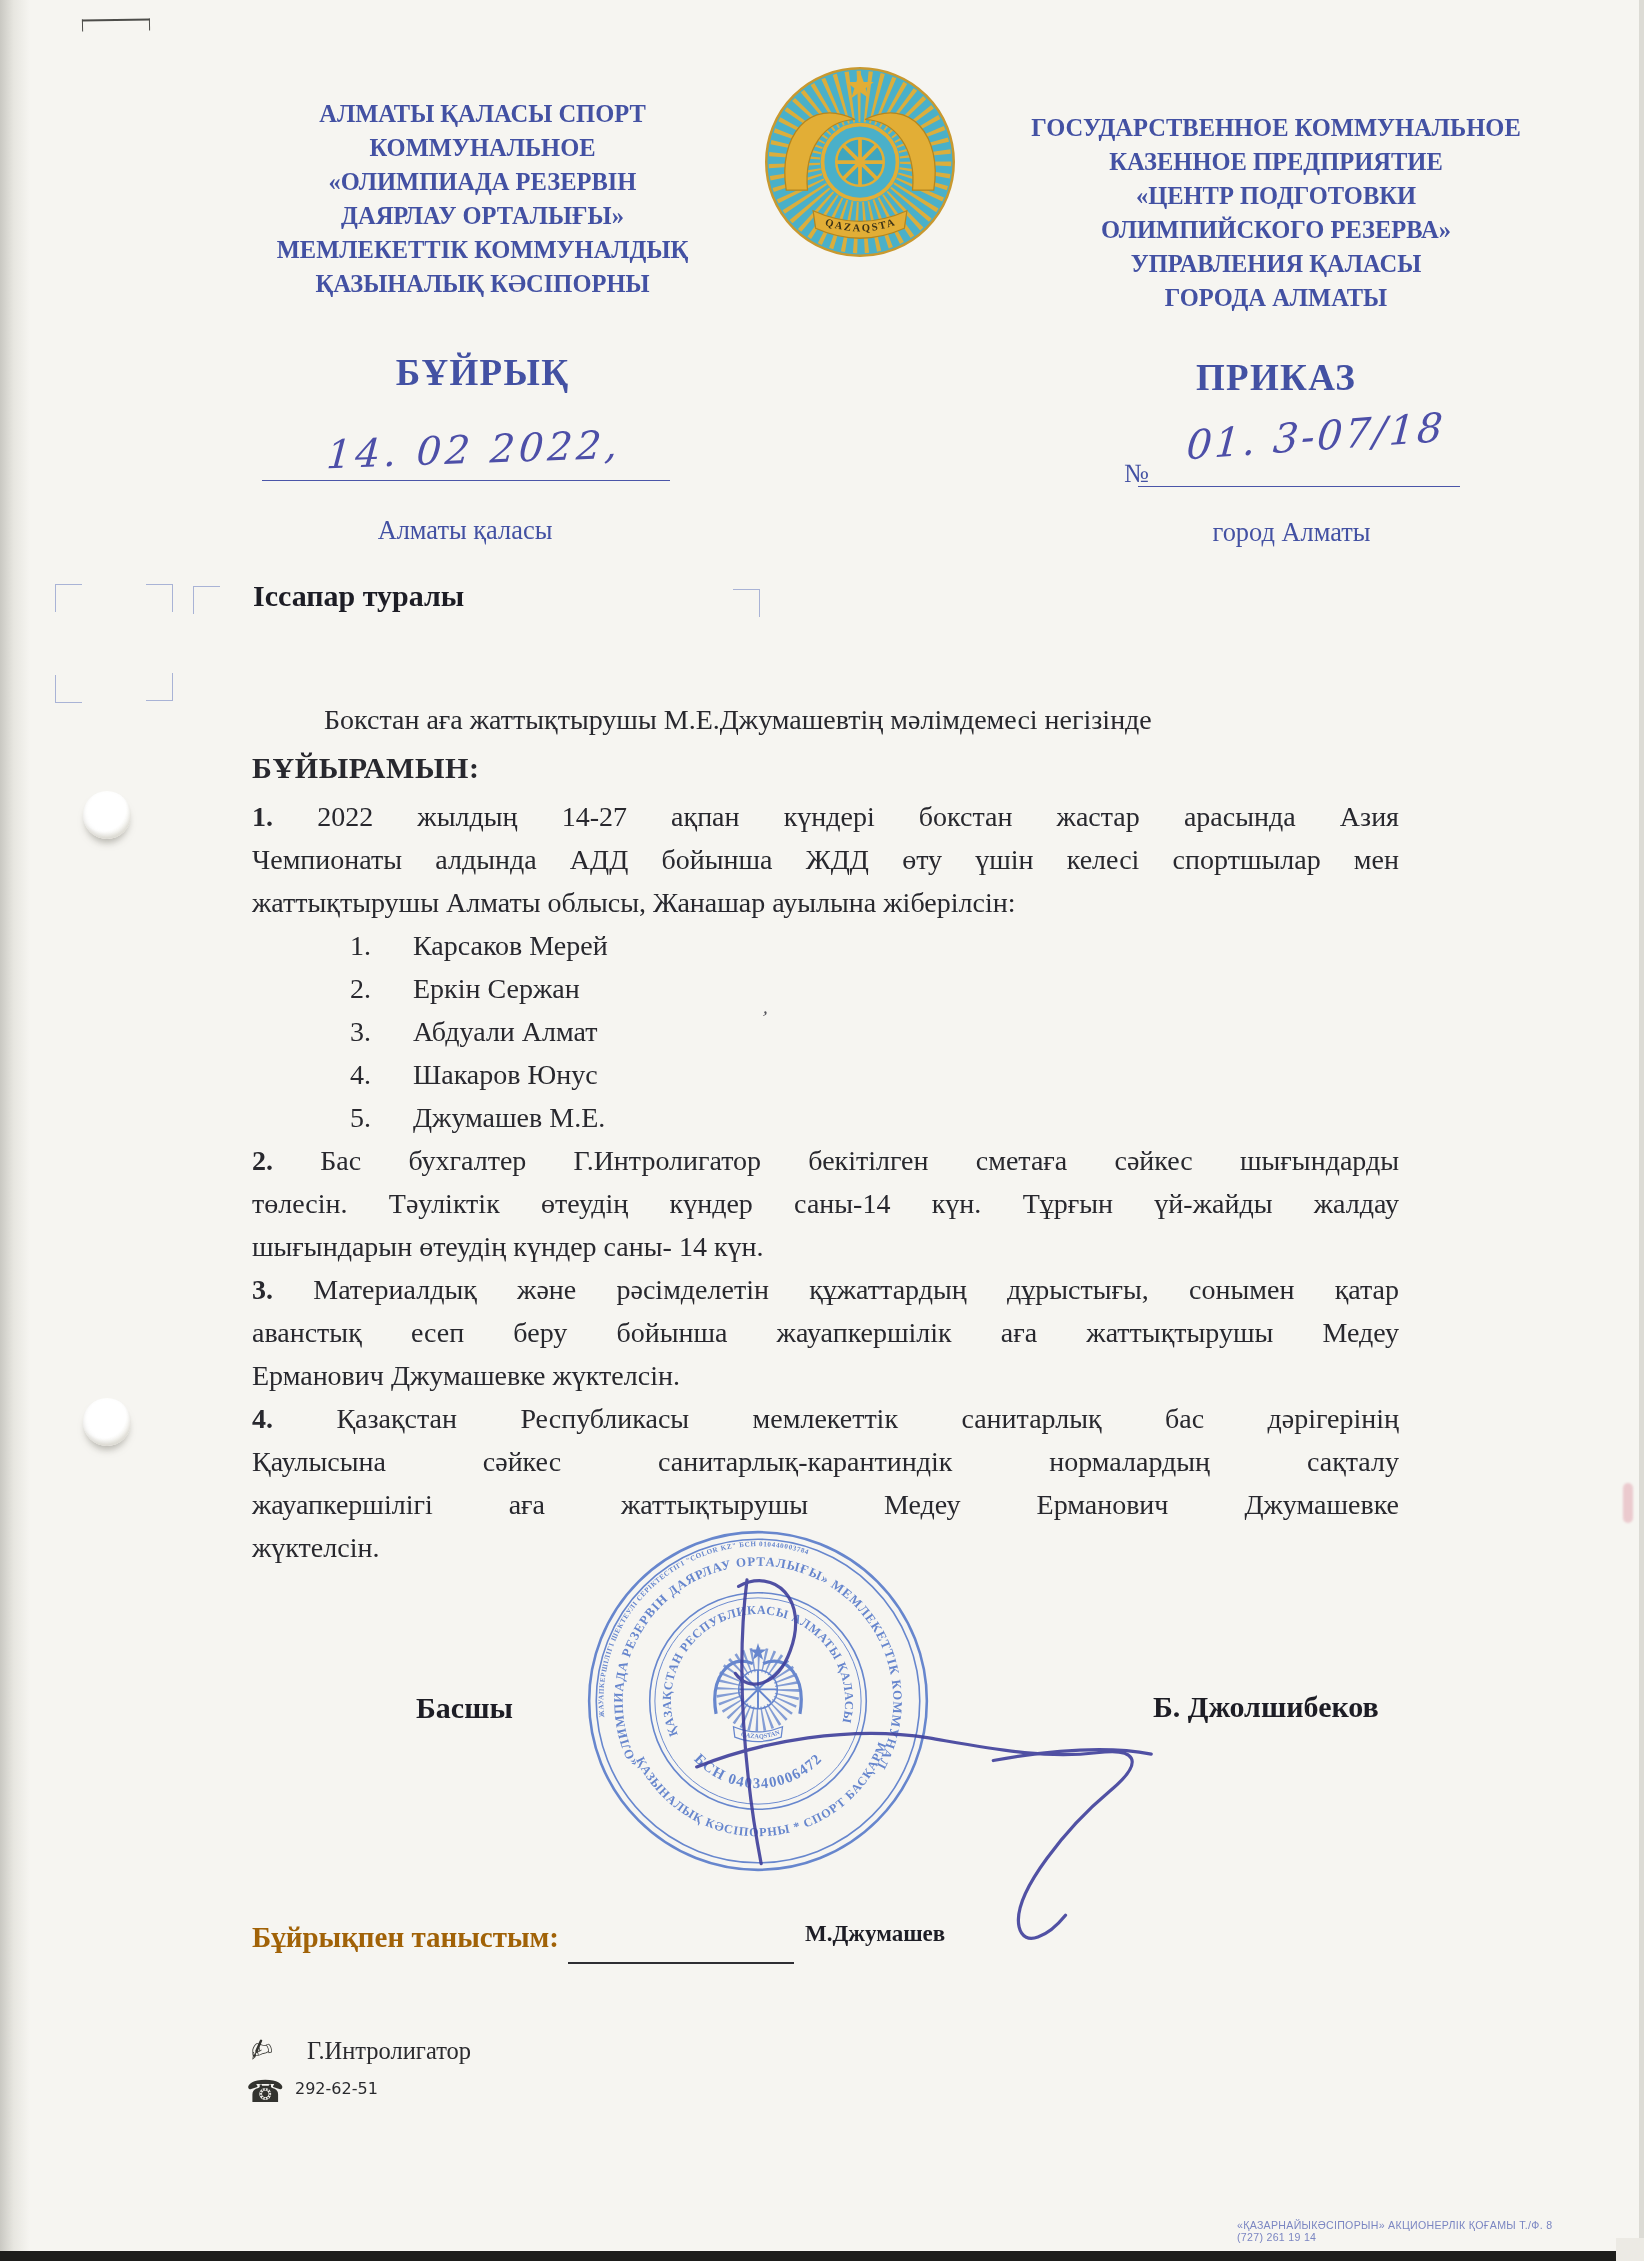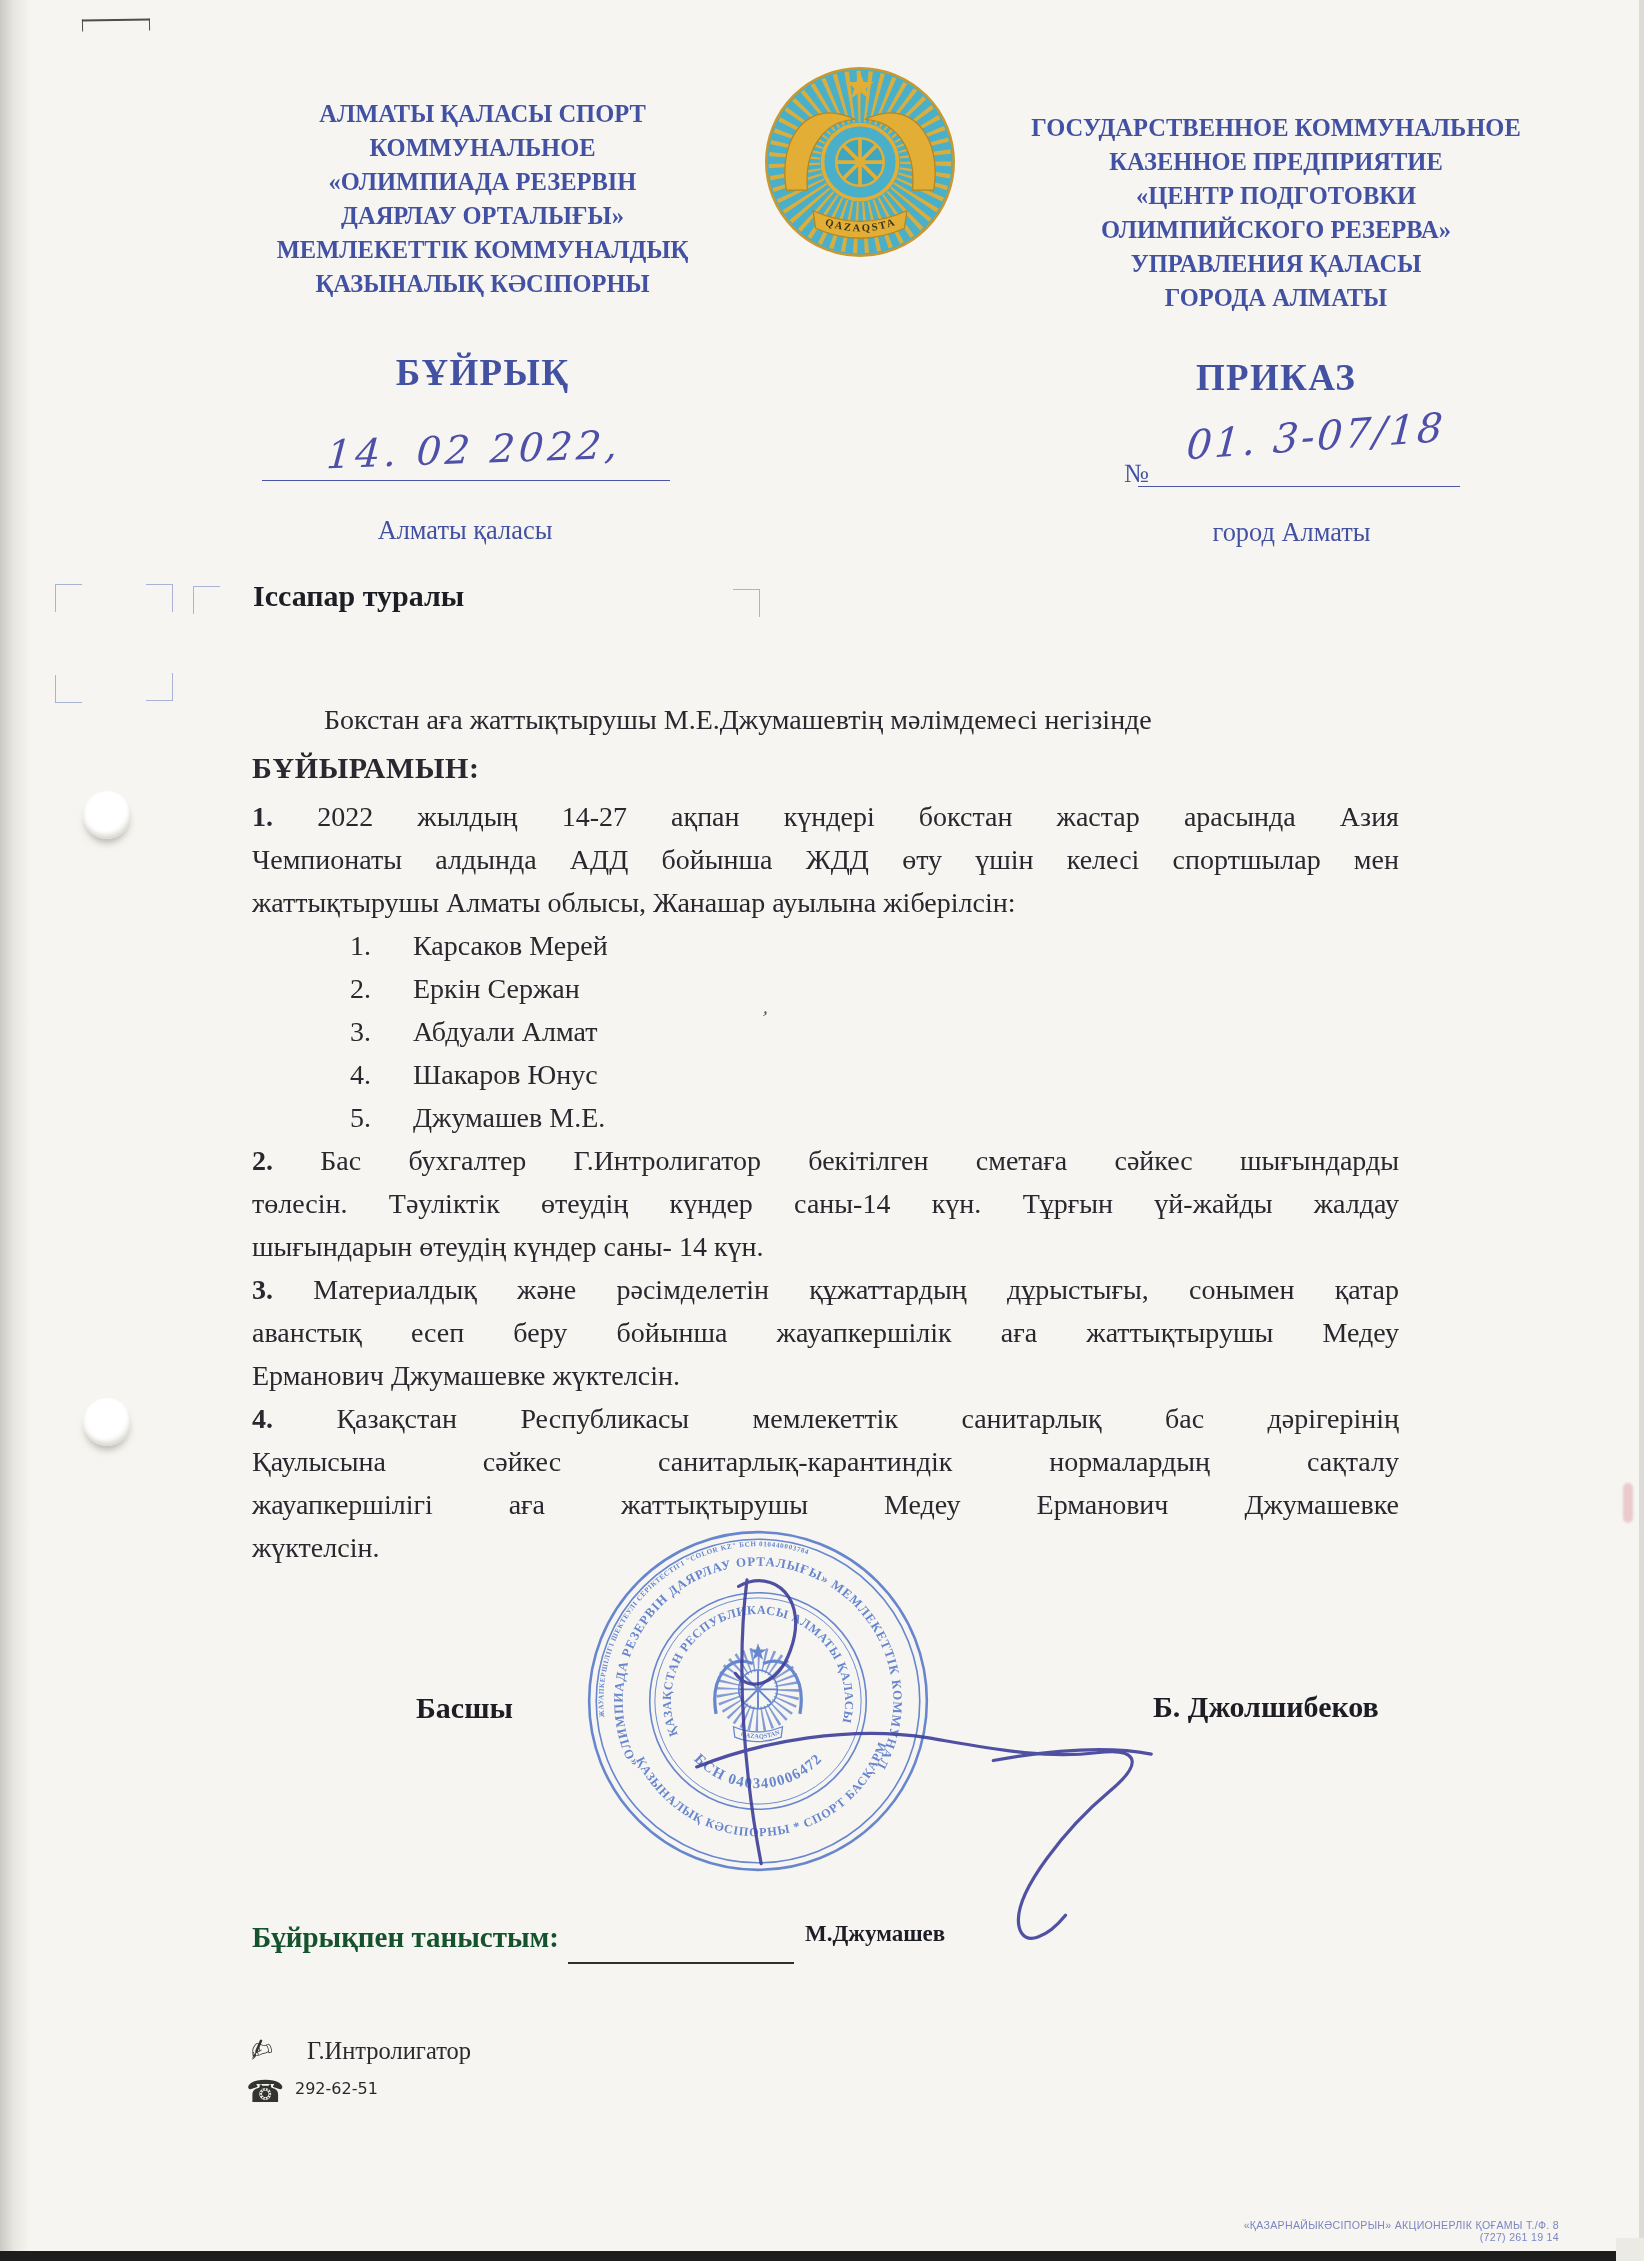--- a/index.html
+++ b/index.html
@@ -63,31 +63,31 @@
   .pnum{font-weight:bold;}
   .athlete{line-height:43px;}
   .anum{display:inline-block;margin-left:98px;width:63px;}
   .aname{display:inline-block;text-align:center;}
   
   .position-label{position:absolute;left:416px;top:1691px;font-size:30px;font-weight:bold;color:#1d1d25;}
   .signer-name{position:absolute;left:1153px;top:1690px;font-size:30px;font-weight:bold;color:#1d1d25;}
   .stamp-wrap{position:absolute;left:584px;top:1527px;width:348px;height:348px;opacity:.92;}
   .sig-wrap{position:absolute;left:658px;top:1541px;width:619px;height:439px;}
   
-  .ack-label{position:absolute;left:252px;top:1921px;font-size:29px;font-weight:bold;color:#14532d;}
+  .ack-label{position:absolute;left:252px;top:1921px;font-size:29px;font-weight:bold;color:#a16207;}
   .ack-line{position:absolute;left:568px;top:1962px;width:226px;border-top:2.6px solid #2e2e33;}
   .ack-name{position:absolute;left:805px;top:1921px;font-size:23px;font-weight:bold;color:#1d1d25;}
   .icon{font-family:"DejaVu Sans",sans-serif;color:#33332f;}
   .pen-icon{position:absolute;left:249px;top:2033px;font-size:28px;transform:rotate(-18deg);}
   .exec-name{position:absolute;left:295px;top:2037px;font-size:24.5px;color:#2a2a2e;margin-left:12px;}
   .phone-icon{position:absolute;left:246px;top:2073px;font-size:31px;}
   .phone-num{position:absolute;left:295px;top:2079px;font-size:16px;color:#2a2a2e;
     font-family:"DejaVu Sans",sans-serif;}
   .print-note{position:absolute;left:1237px;top:2219px;width:322px;font-size:10.6px;
-    color:#7b86c2;font-family:"Liberation Sans",sans-serif;letter-spacing:0.3px;text-align:right;}
+    color:#7b86c2;font-family:"Liberation Sans",sans-serif;letter-spacing:0.3px;}
   
   text{font-family:"Liberation Serif",serif;}
   .stamp-txt{font-weight:bold;fill:#5b7dcb;}
 </style>
 </head>
 <body>
 
 <div id="paper">
 
   <div class="edge-left"></div>

